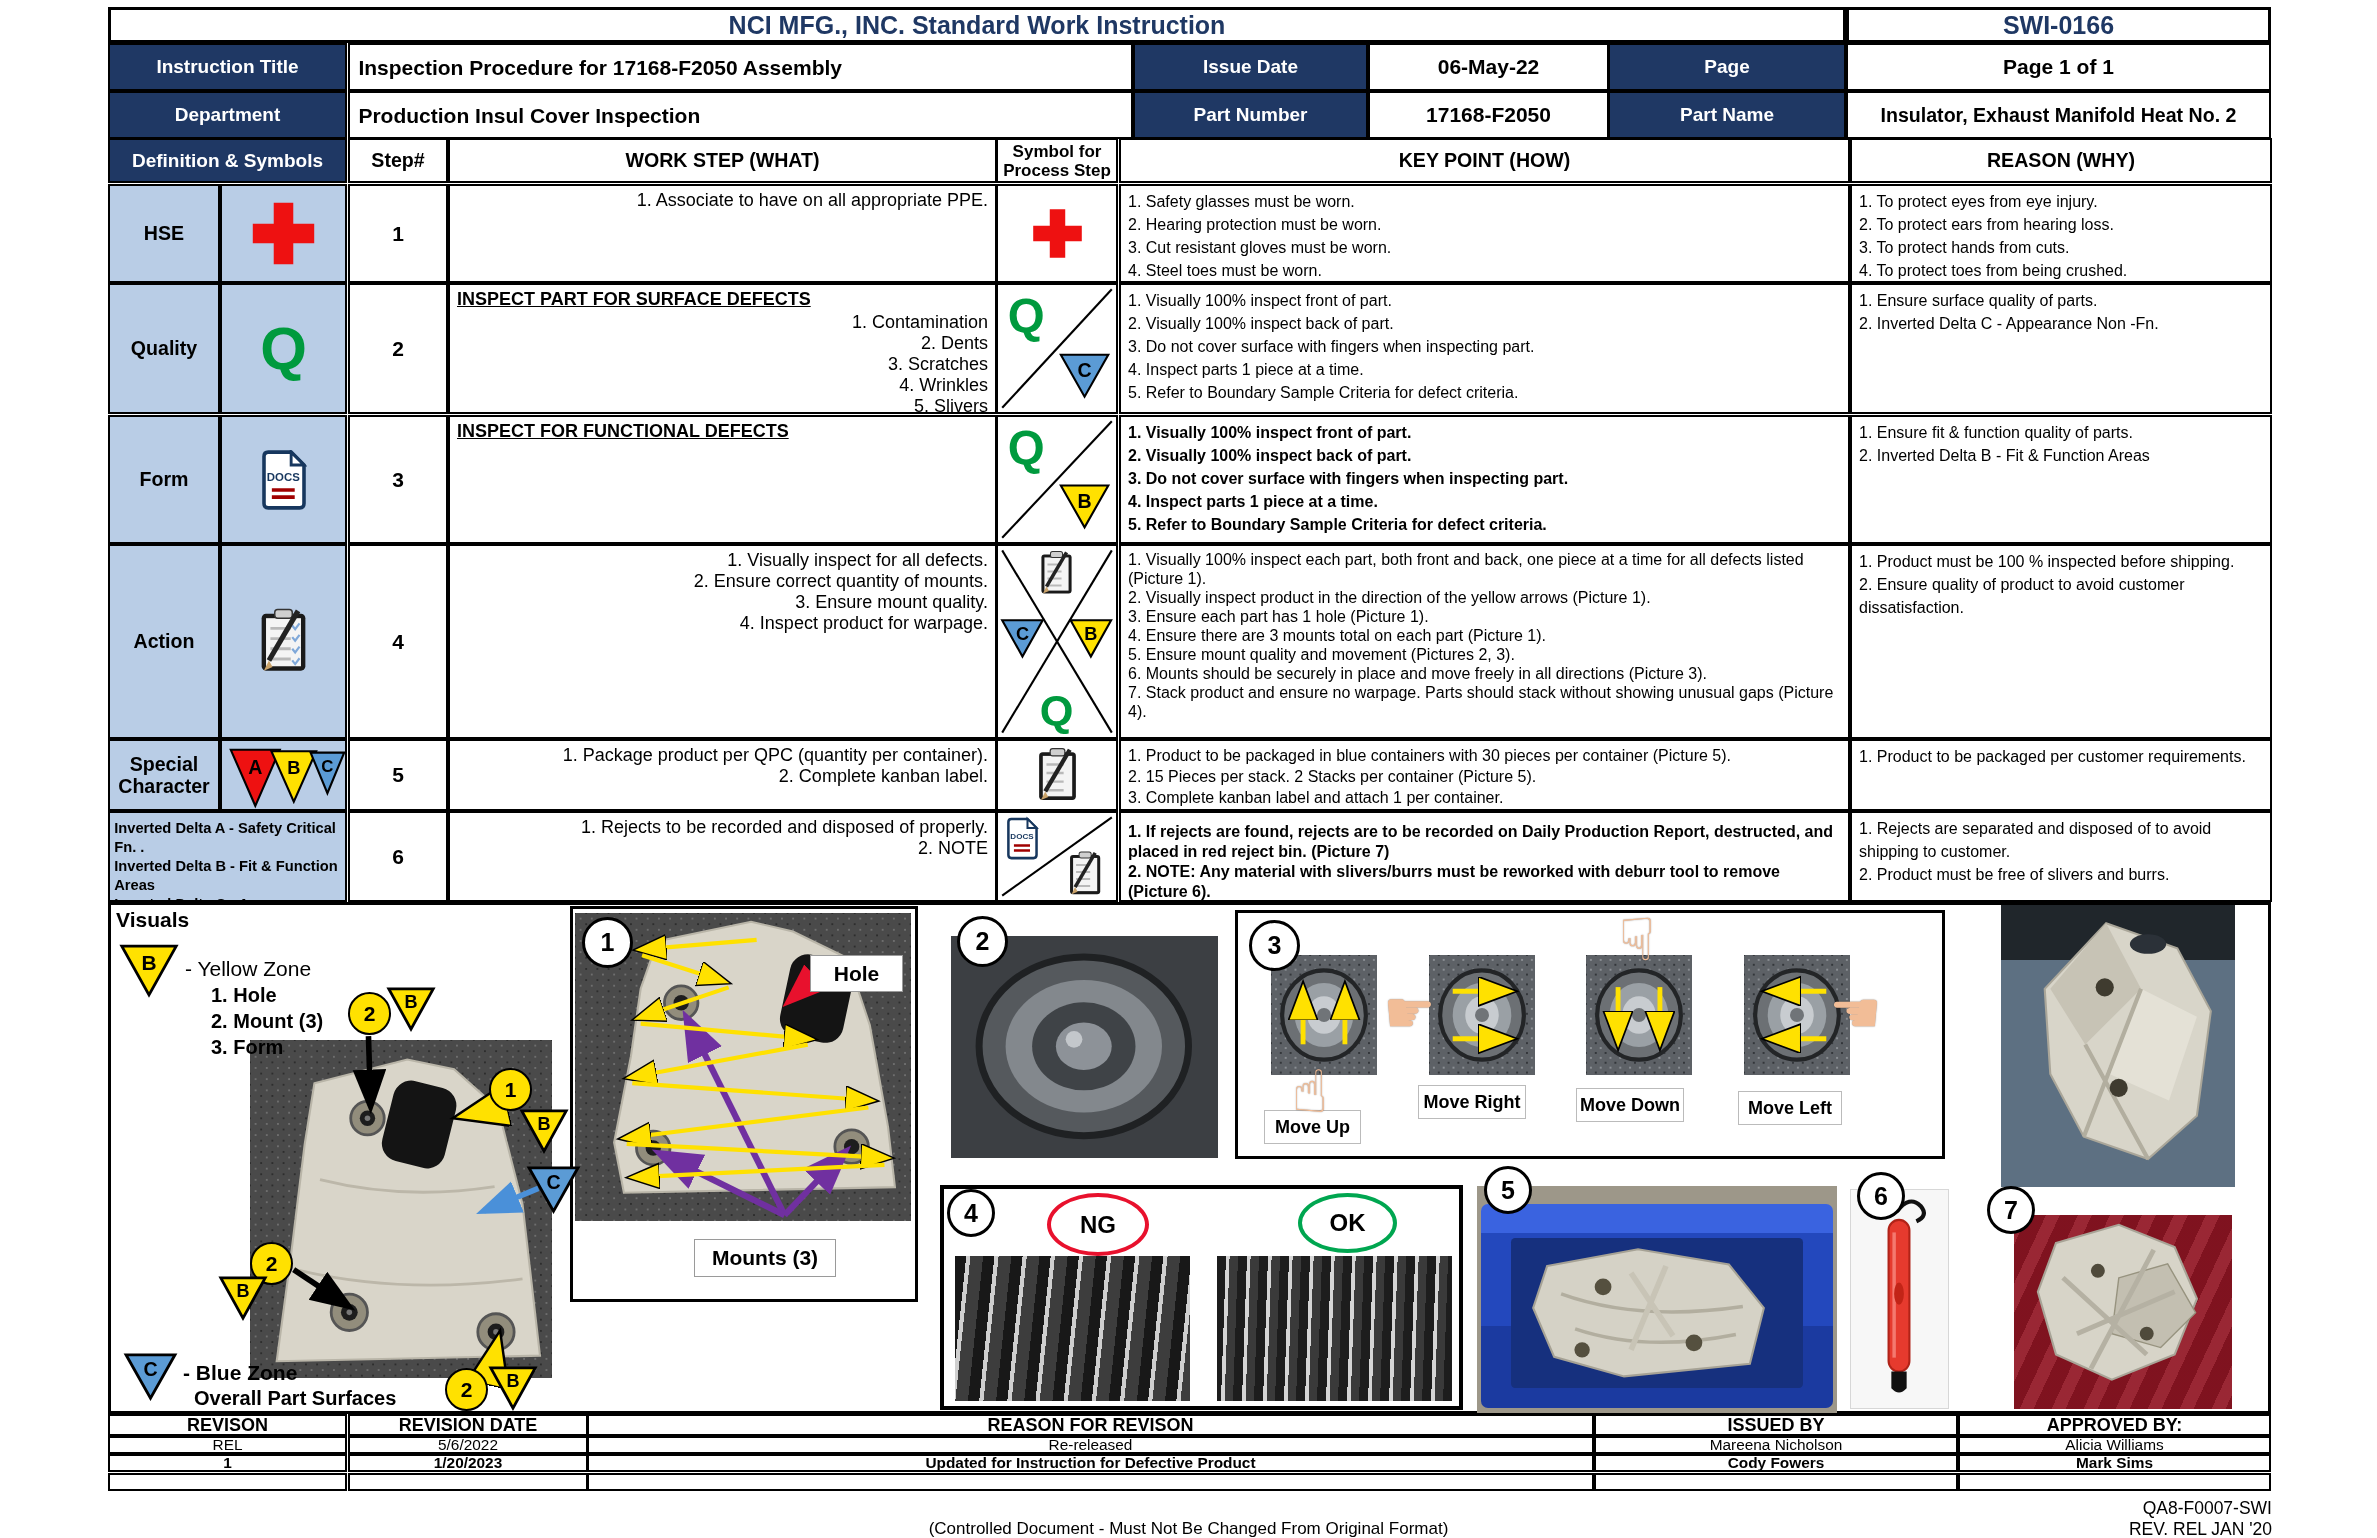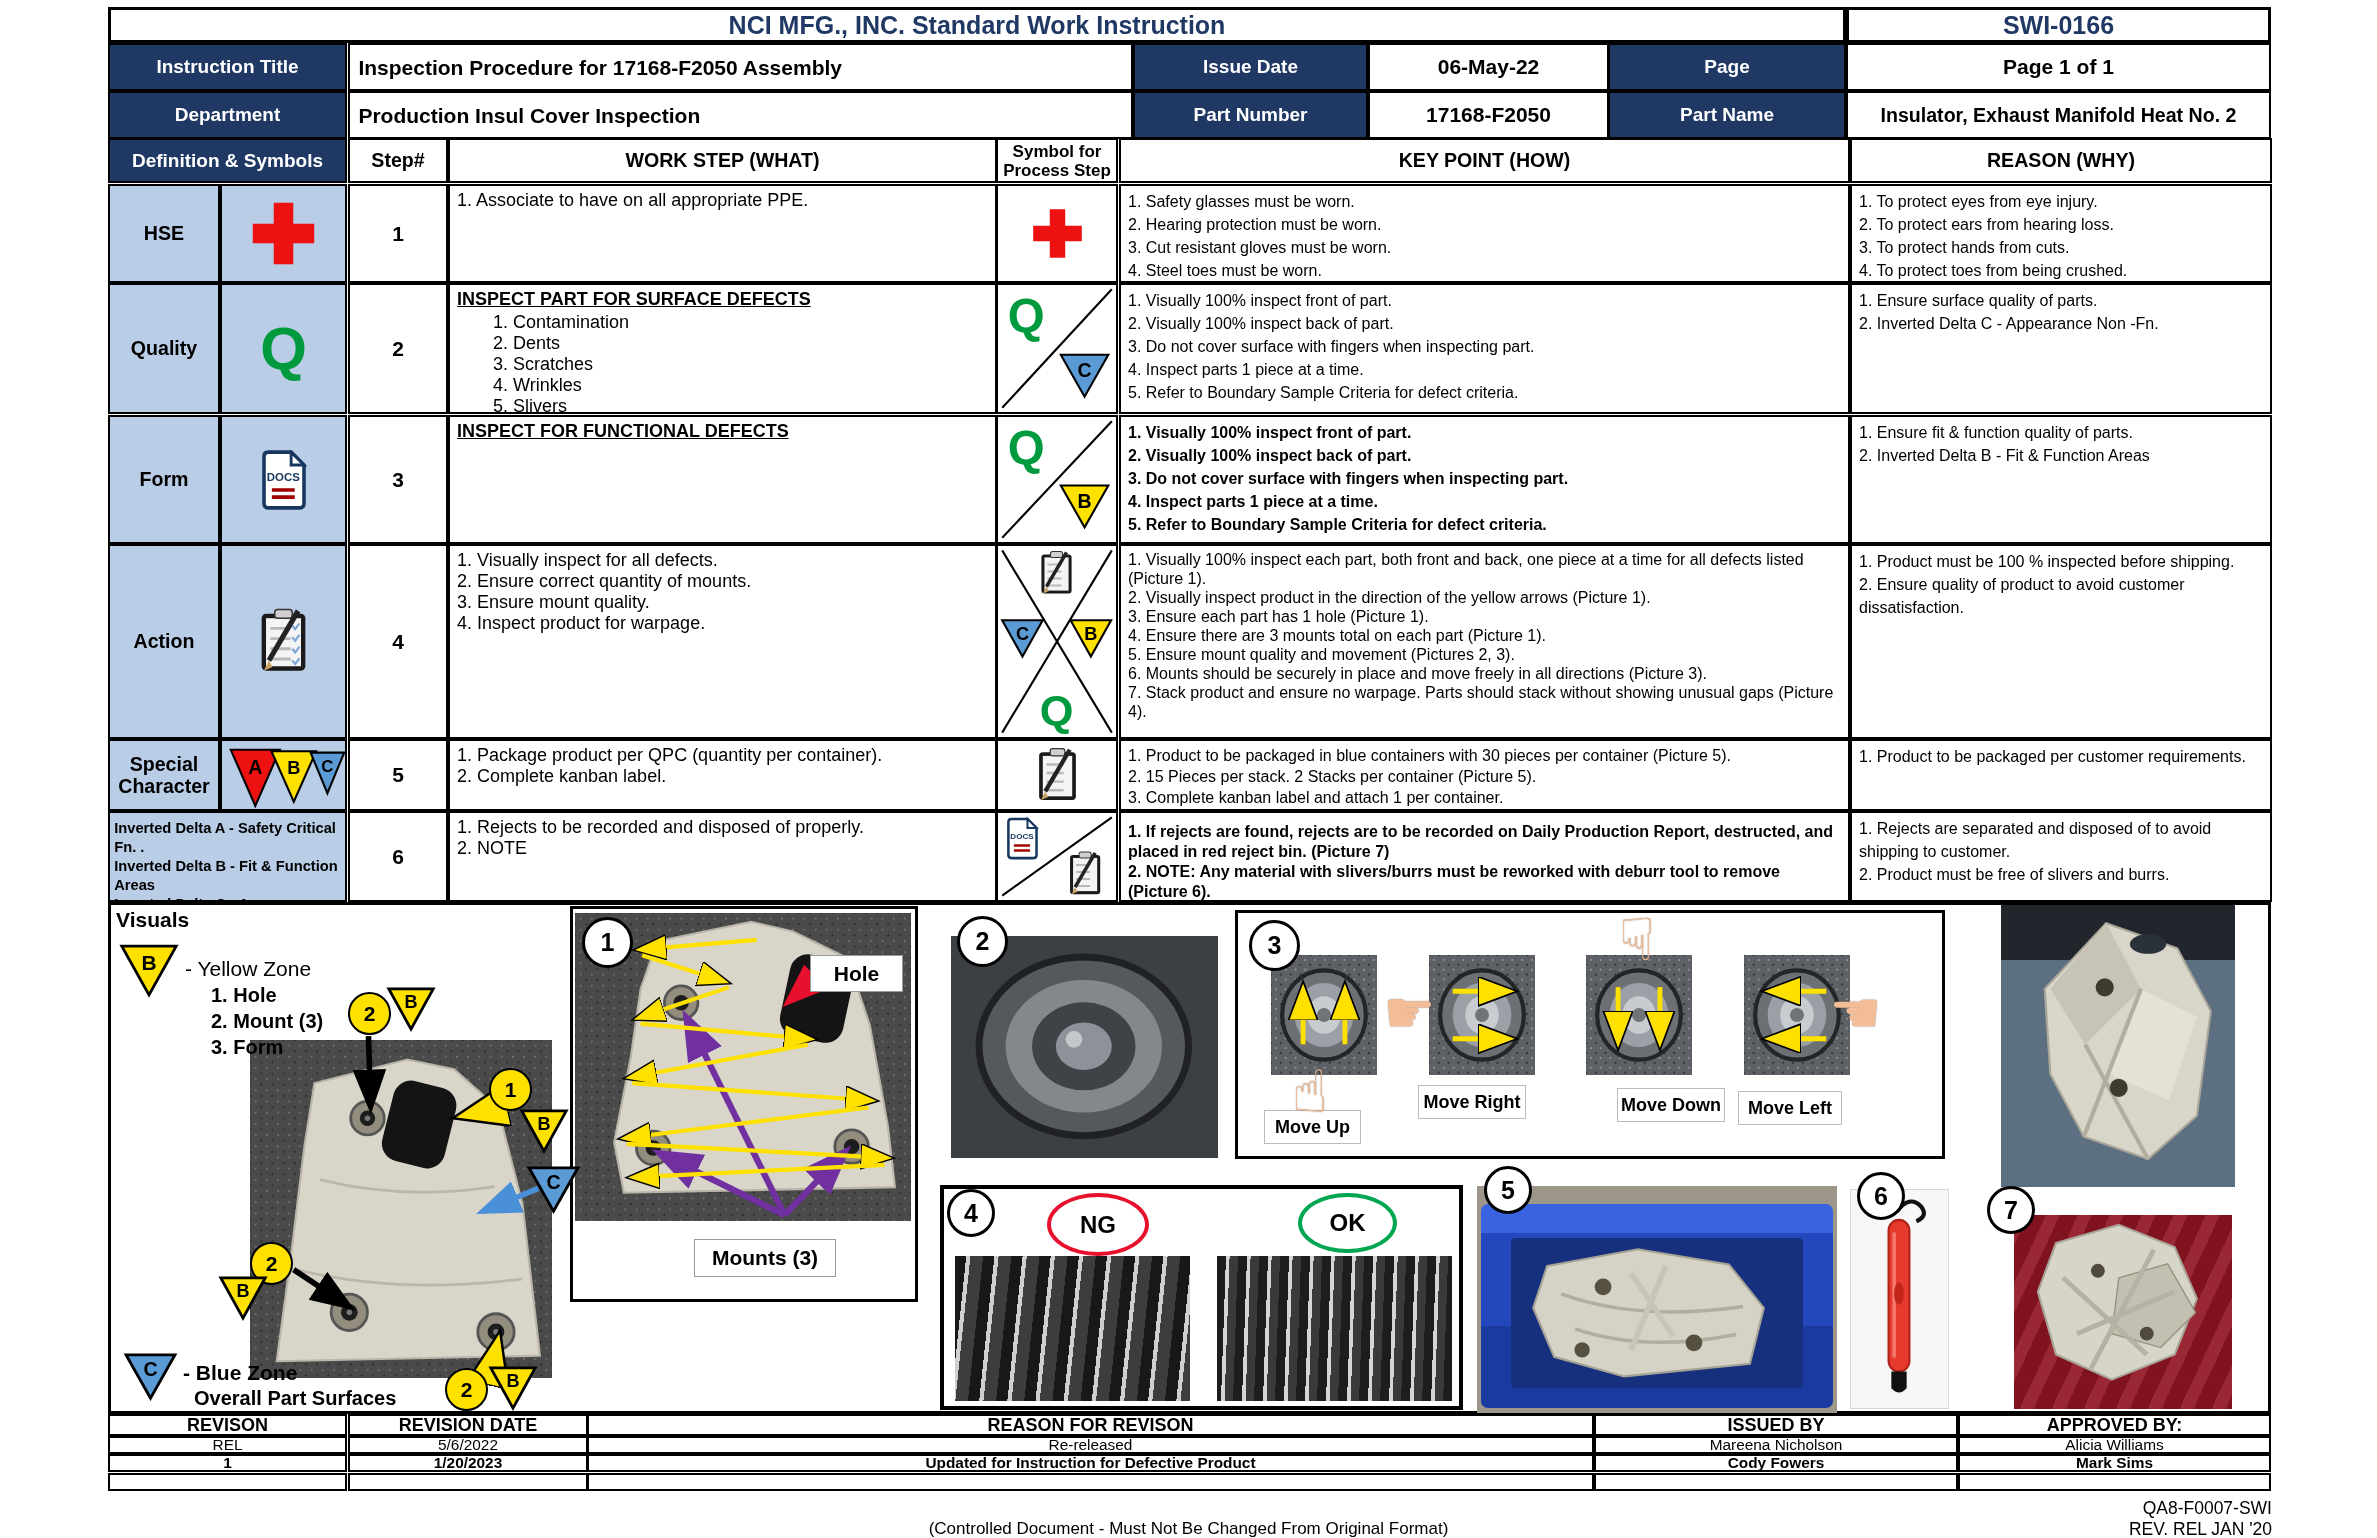--- a/index.html
+++ b/index.html
@@ -3,21 +3,21 @@
 <meta charset="utf-8">
 <style>
   html,body{margin:0;padding:0;background:#fff;font-family:"Liberation Sans",sans-serif;color:#000;}
   #screen{position:relative;width:2377px;height:1538px;background:#fff;overflow:hidden;}
   .abs{position:absolute;box-sizing:border-box;}
   .c{position:absolute;box-sizing:border-box;border:2.1px solid #000;background:#fff;}
   .navy{background:#1f3864;color:#fff;display:flex;align-items:center;justify-content:center;font-weight:bold;text-align:center;}
   .lb{background:#b9cde6;}
   .ctr{display:flex;align-items:center;justify-content:center;text-align:center;}
   .lines{padding:4.2px 7px;font-size:16px;line-height:23px;}
-  .wsteps{padding:4.2px 7px;font-size:18px;line-height:21px;}
+  .wsteps{padding:4.2px 7px;font-size:18px;line-height:21px;text-align:right;}
   .wtitle{font-weight:bold;text-decoration:underline;font-size:18px;padding:4.2px 7px 0 7px;}
   .tight .ln{line-height:19px;}
   .r6k .ln{line-height:20px;font-weight:bold;}
   .bold .ln{font-weight:bold;}
   .cat{font-weight:bold;font-size:19.6px;}
   .stepno{font-weight:bold;font-size:21px;}
   .hdrtxt{font-weight:bold;font-size:19.6px;}
   .pnum{position:absolute;border-radius:50%;background:#fff;border:3.5px solid #000;display:flex;align-items:center;justify-content:center;font-weight:bold;font-size:25px;z-index:40;}
   .acirc{position:absolute;width:39px;height:39px;border-radius:50%;background:#ffe100;border:2.8px solid #000;display:flex;align-items:center;justify-content:center;font-weight:bold;font-size:21px;z-index:41;}
   .photo{position:absolute;background:#4a4a4a;background-image:radial-gradient(#6e6e6e 1.4px,transparent 1.4px),radial-gradient(#2d2d2d 1.4px,transparent 1.4px);background-size:11.2px 11.2px;background-position:0 0,5.6px 5.6px;z-index:10;}
@@ -520,21 +520,21 @@
       </svg>
   </div>
 
   <div class="hand" style="left:1292px;top:1057px;font-size:59px;">☝</div>
   <div class="hand" style="left:1383px;top:978px;font-size:59px;">☛</div>
   <div class="hand" style="left:1619px;top:905px;font-size:59px;">☟</div>
   <div class="hand" style="left:1829px;top:978px;font-size:59px;">☚</div>
 
   <div class="whitelabel" style="left:1264px;top:1110px;width:95px;height:32px;font-size:18px;border-color:#bbb;">Move Up</div>
   <div class="whitelabel" style="left:1418px;top:1085px;width:106px;height:32px;font-size:18px;border-color:#bbb;">Move Right</div>
-  <div class="whitelabel" style="left:1576px;top:1088px;width:106px;height:32px;font-size:18px;border-color:#bbb;margin-left:41px;">Move Down</div>
+  <div class="whitelabel" style="left:1576px;top:1088px;width:106px;height:32px;font-size:18px;border-color:#bbb;">Move Down</div>
   <div class="whitelabel" style="left:1738px;top:1091px;width:102px;height:32px;font-size:18px;border-color:#bbb;">Move Left</div>
 
   <div class="c" style="left:940px;top:1185px;width:523px;height:225px;border-width:4.2px;z-index:9;"></div>
   <div class="pnum" style="left:947px;top:1189px;width:42px;height:42px;">4</div>
   <div class="ovalNG" style="left:1047px;top:1193px;width:94px;height:55px;">NG</div>
   <div class="ovalOK" style="left:1298px;top:1193px;width:91px;height:52px;">OK</div>
   <div class="abs ngphoto" style="left:955px;top:1256px;width:235px;height:145px;z-index:10;"></div>
   <div class="abs okphoto" style="left:1217px;top:1256px;width:235px;height:145px;z-index:10;"></div>
 
   <div class="abs" style="left:1477px;top:1186px;width:360px;height:227px;background:#9d9789;z-index:10;">

